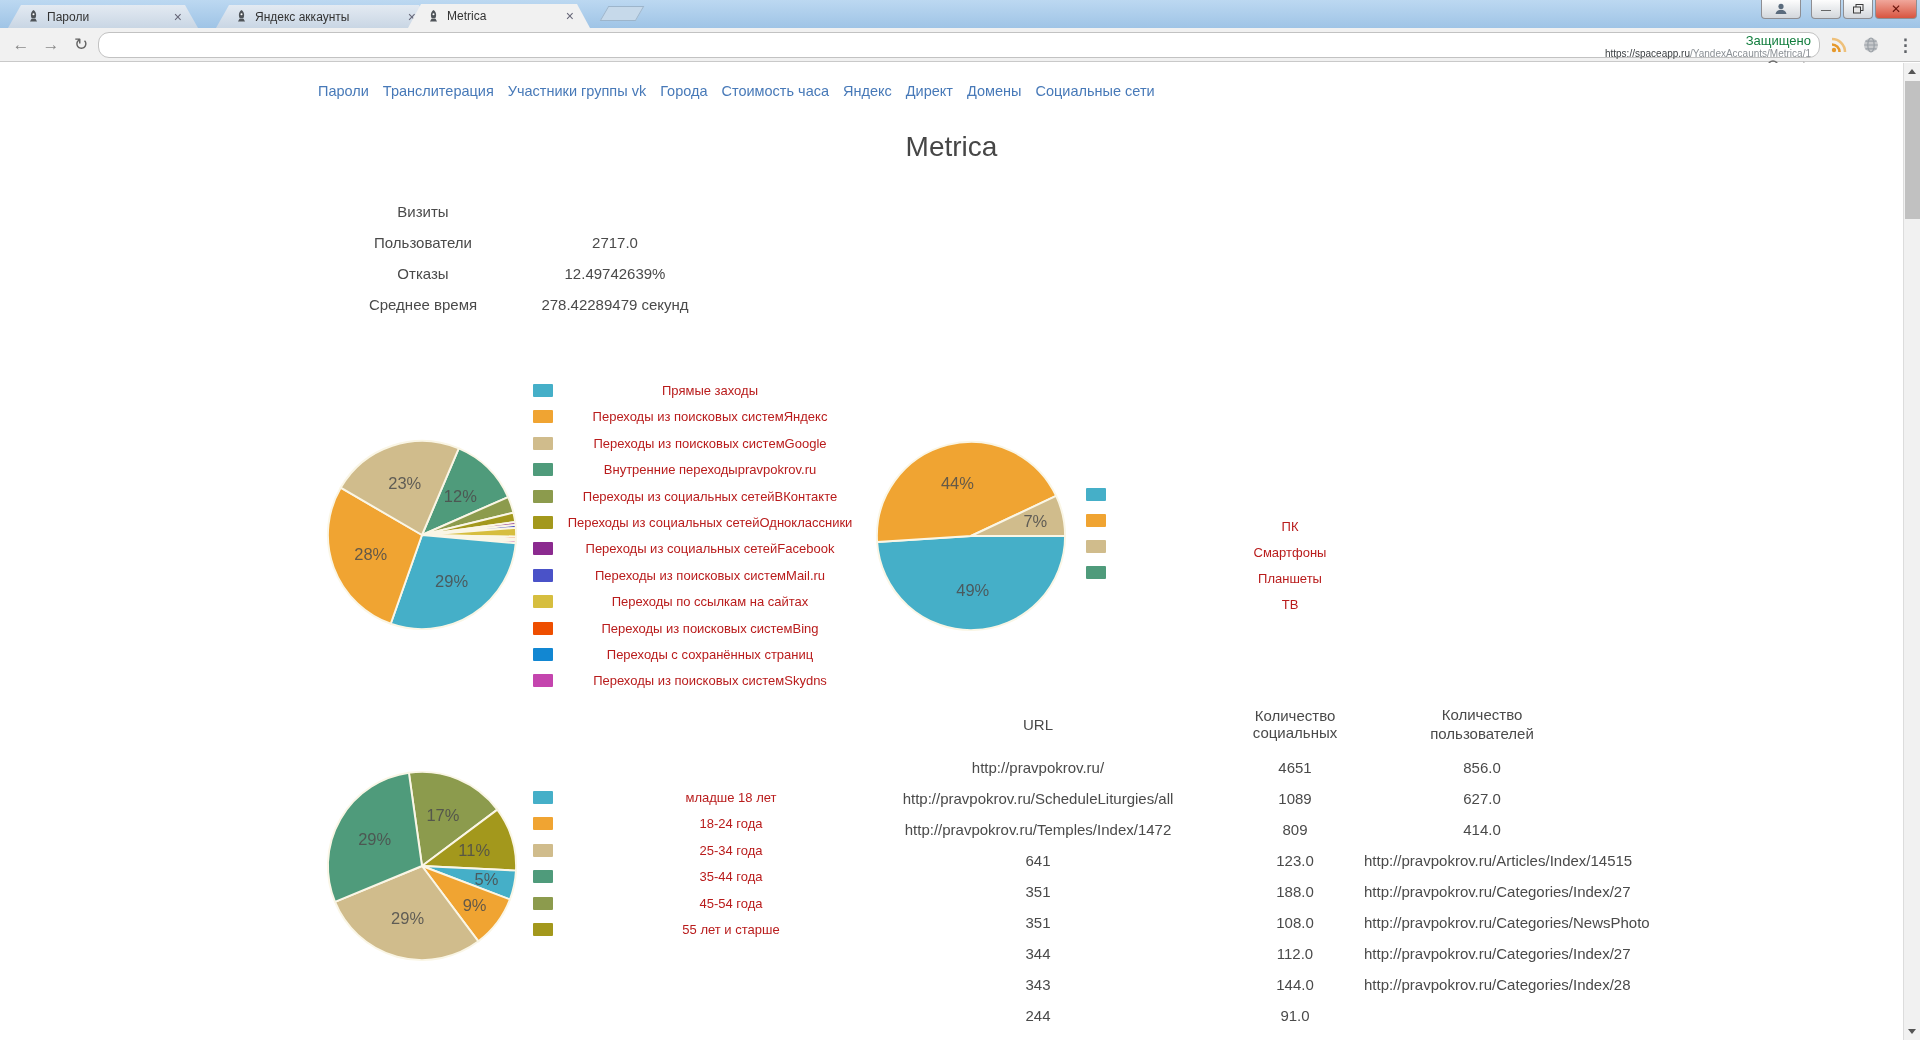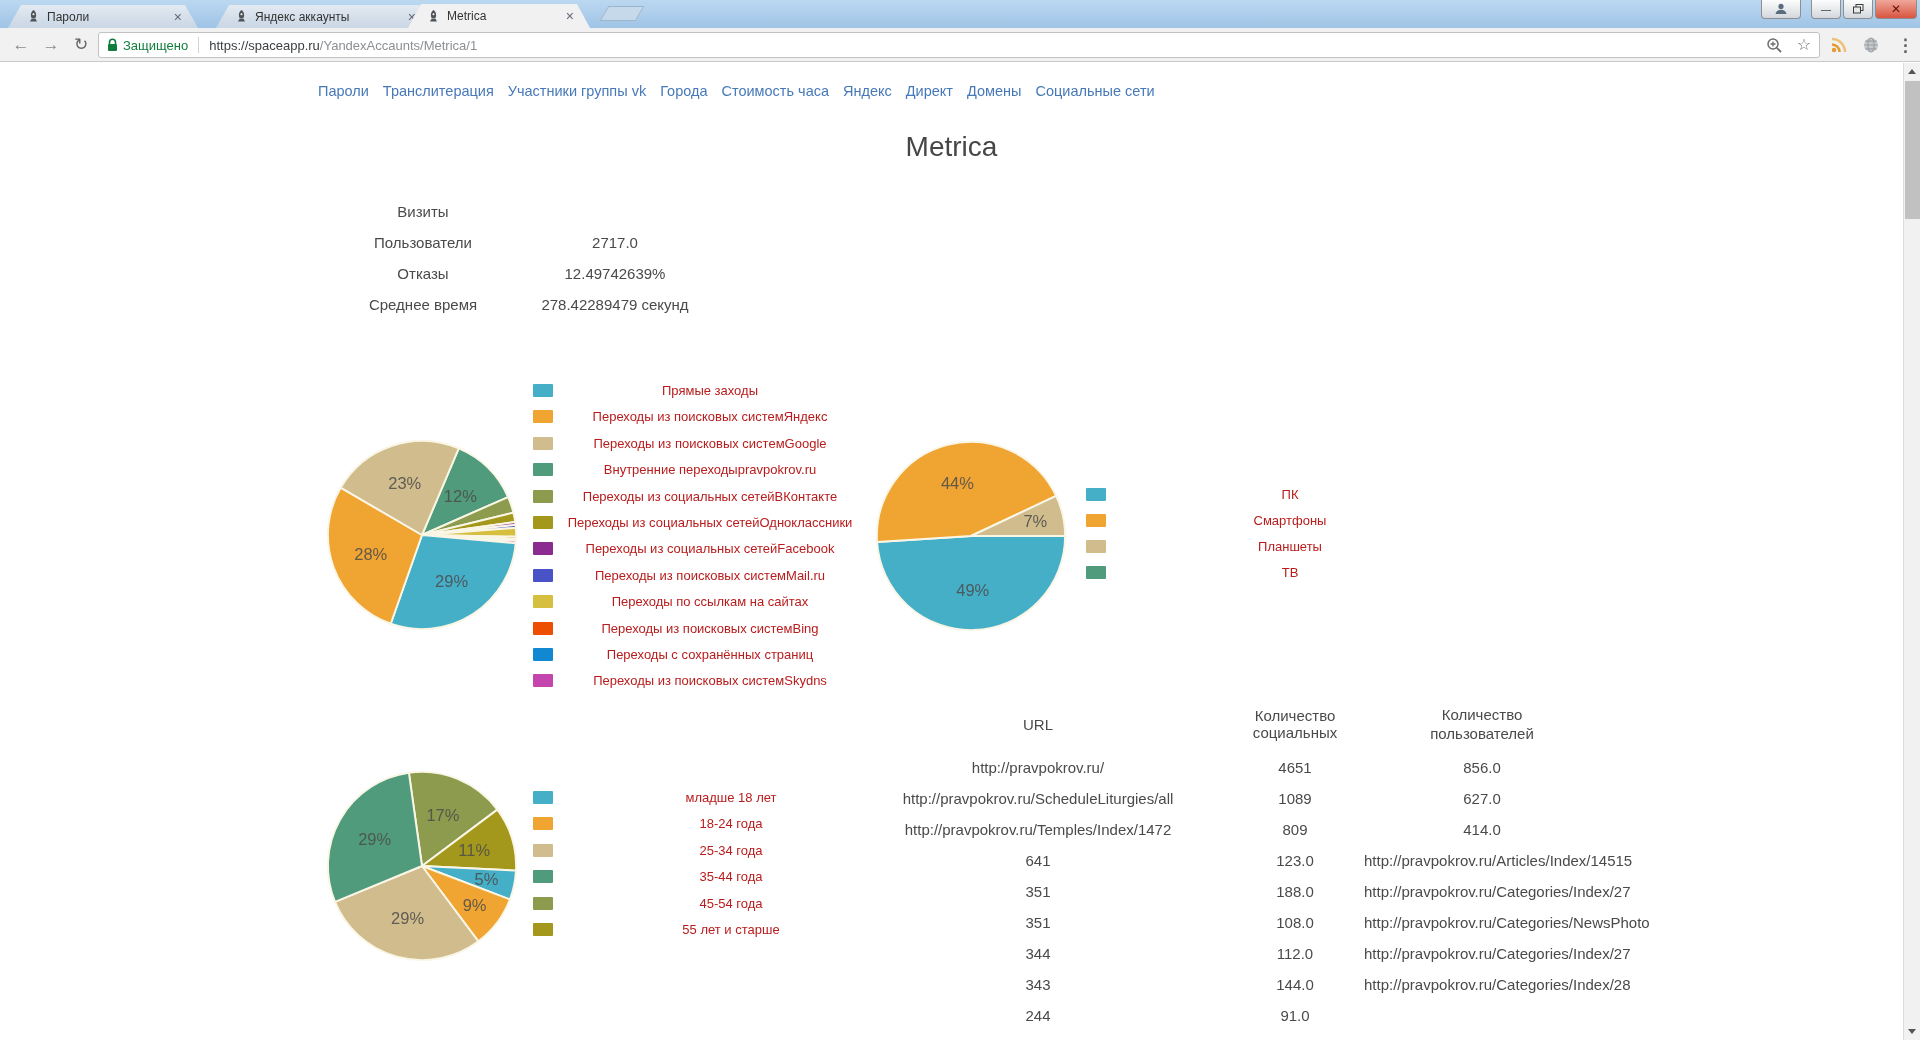--- a/index.html
+++ b/index.html
@@ -26,25 +26,25 @@
             display:flex; align-items:center; justify-content:center;
             font-size:10px; color:#3c3c3c; }
   .winbtn.profile { width:40px; margin-right:8px; }
   .winbtn.close { width:42px; background:linear-gradient(#f0a79b,#d85540); color:#66120a; font-size:12px; }
   .toolbar { position:absolute; left:0; top:28px; width:1920px; height:34px;
              background:#f1f1f1; border-bottom:1px solid #c9c9c9; }
   .navbtn { position:absolute; top:5px; font-size:17px; color:#8a8a8a; width:26px;
             text-align:center; line-height:24px; }
   .navbtn.reload { color:#636363; }
   .omnibox { position:absolute; left:98px; top:4px; width:1722px; height:26px;
-             background:#fff; border:1px solid #c2c2c2; border-radius:3px;
-             display:flex; align-items:center; padding:0 8px; }
+             background:#fff; border:1px solid #c2c2c2; border-radius:11px;
+             display:flex; align-items:flex-end; padding:0 8px;flex-direction:column; }
   .secure { color:#117d3d; font-size:13px; margin-left:5px; }
   .omni-sep { width:1px; height:16px; background:#d4d4d4; margin:0 10px; }
-  .url { font-size:13px; color:#3c4043; white-space:nowrap; }
+  .url { font-size:10px; color:#3c4043; white-space:nowrap; }
   .url .path { color:#8b9095; }
   .omni-right { margin-left:auto; display:flex; align-items:center; gap:14px; }
   .bar-icon { font-size:16px; color:#6d6d6d; line-height:1; }
   .after-box { position:absolute; top:4px; display:flex; align-items:center; height:26px; }
   .menu-dots { font-size:17px; color:#5f6368; font-weight:bold; }
 
   
   .page { position:absolute; left:0; top:63px; width:1903px; height:977px; background:#fff; }
   .scrollbar { position:absolute; right:0; top:63px; width:17px; height:977px;
                background:#f1f1f1; border-left:1px solid #dcdcdc; }
@@ -74,21 +74,21 @@
   .legend { position:absolute; }
   .legend-1 { left:530px; top:315px; }
   .legend-2 { left:1082px; top:419px; }
   .legend-3 { left:530px; top:722px; }
   .legend-row { position:relative; height:26.4px; }
   .legend-2 .legend-row { height:26px; }
   .lg-swatch { position:absolute; left:3px; top:6px; width:20px; height:13px; border-radius:1px; }
   .legend-2 .lg-swatch { left:4px; }
   .lg-label { position:absolute; left:23px; top:0; width:314px; text-align:center;
               font-size:13px; color:#b91c1c; line-height:26.4px; white-space:nowrap; }
-  .legend-2 .lg-label { left:28px; width:360px; line-height:26px; }
+  .legend-2 .lg-label { left:28px; width:360px; line-height:26px;margin-top:32px; }
   .legend-3 .lg-label { width:356px; }
 
   .urltable { position:absolute; left:850px; top:633px; display:grid;
               grid-template-columns:376px 138px 236px; }
   .th { height:56px; display:flex; align-items:center; justify-content:center;
         font-size:15px; color:#4a4a4a; text-align:center; }
   .th .wrap { display:inline-block; width:120px; line-height:19px; }
   .td { height:31px; line-height:31px; text-align:center; font-size:15px;
         color:#4a4a4a; white-space:nowrap; }
 </style>

